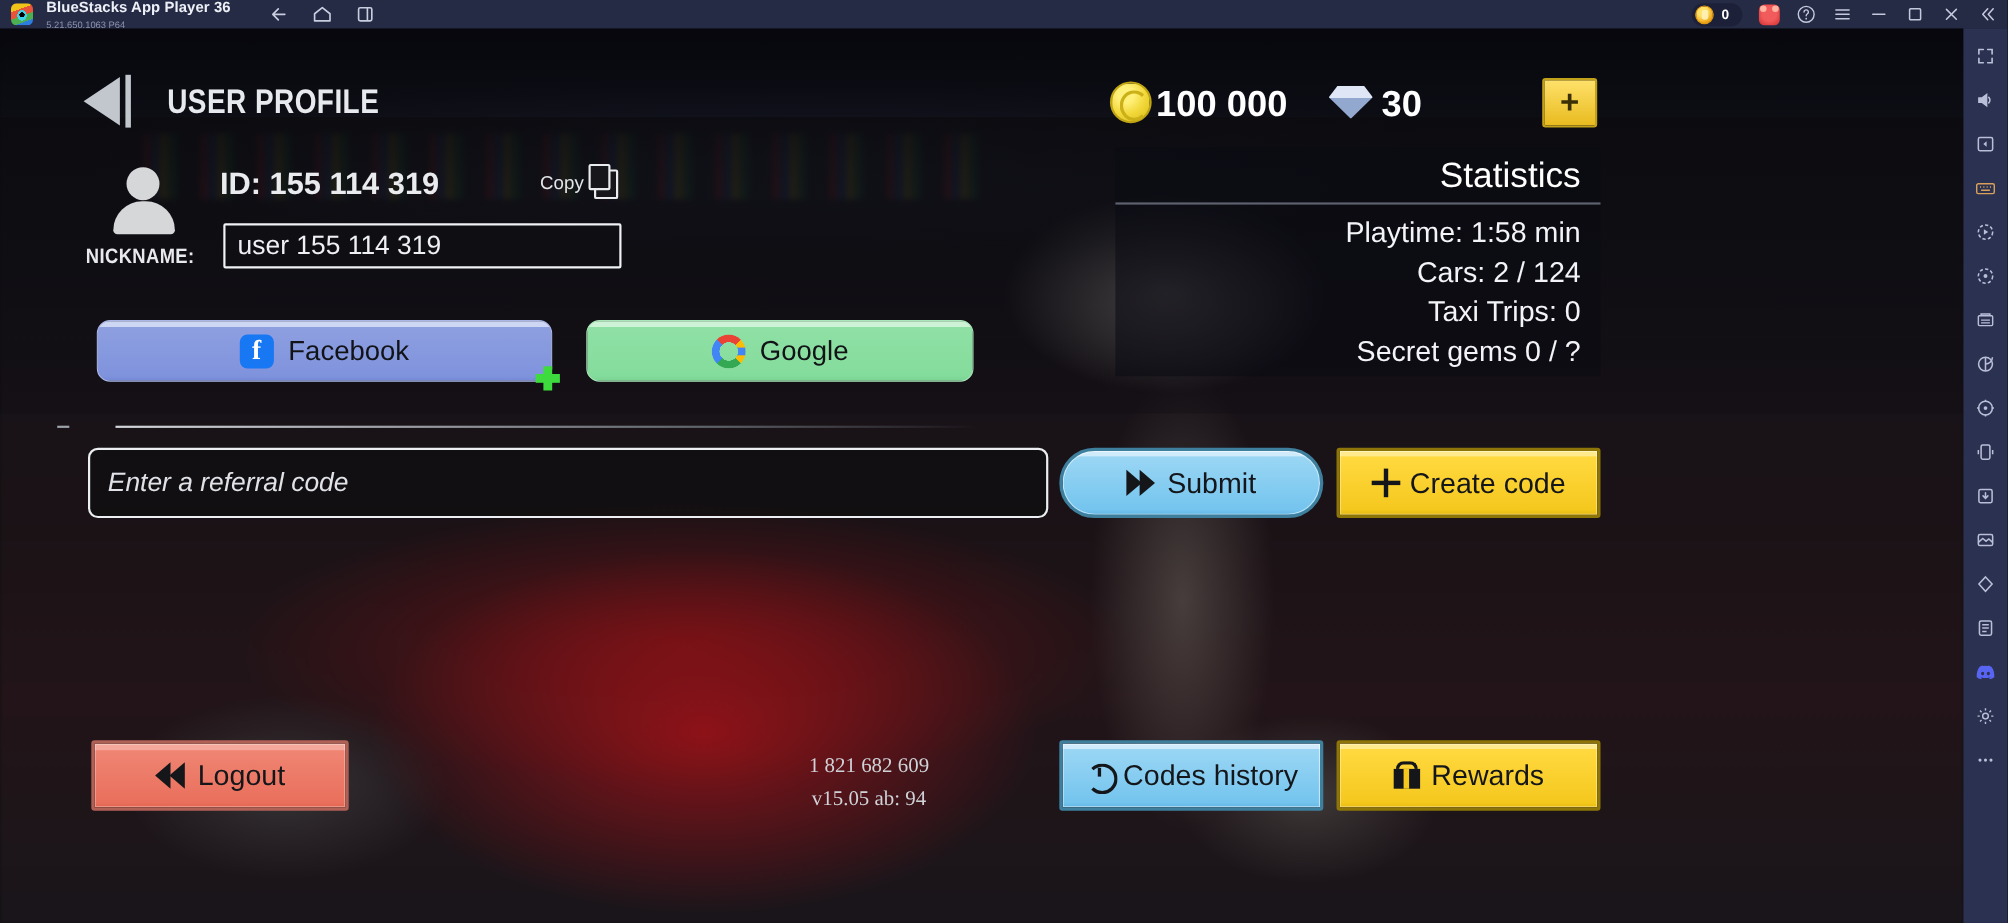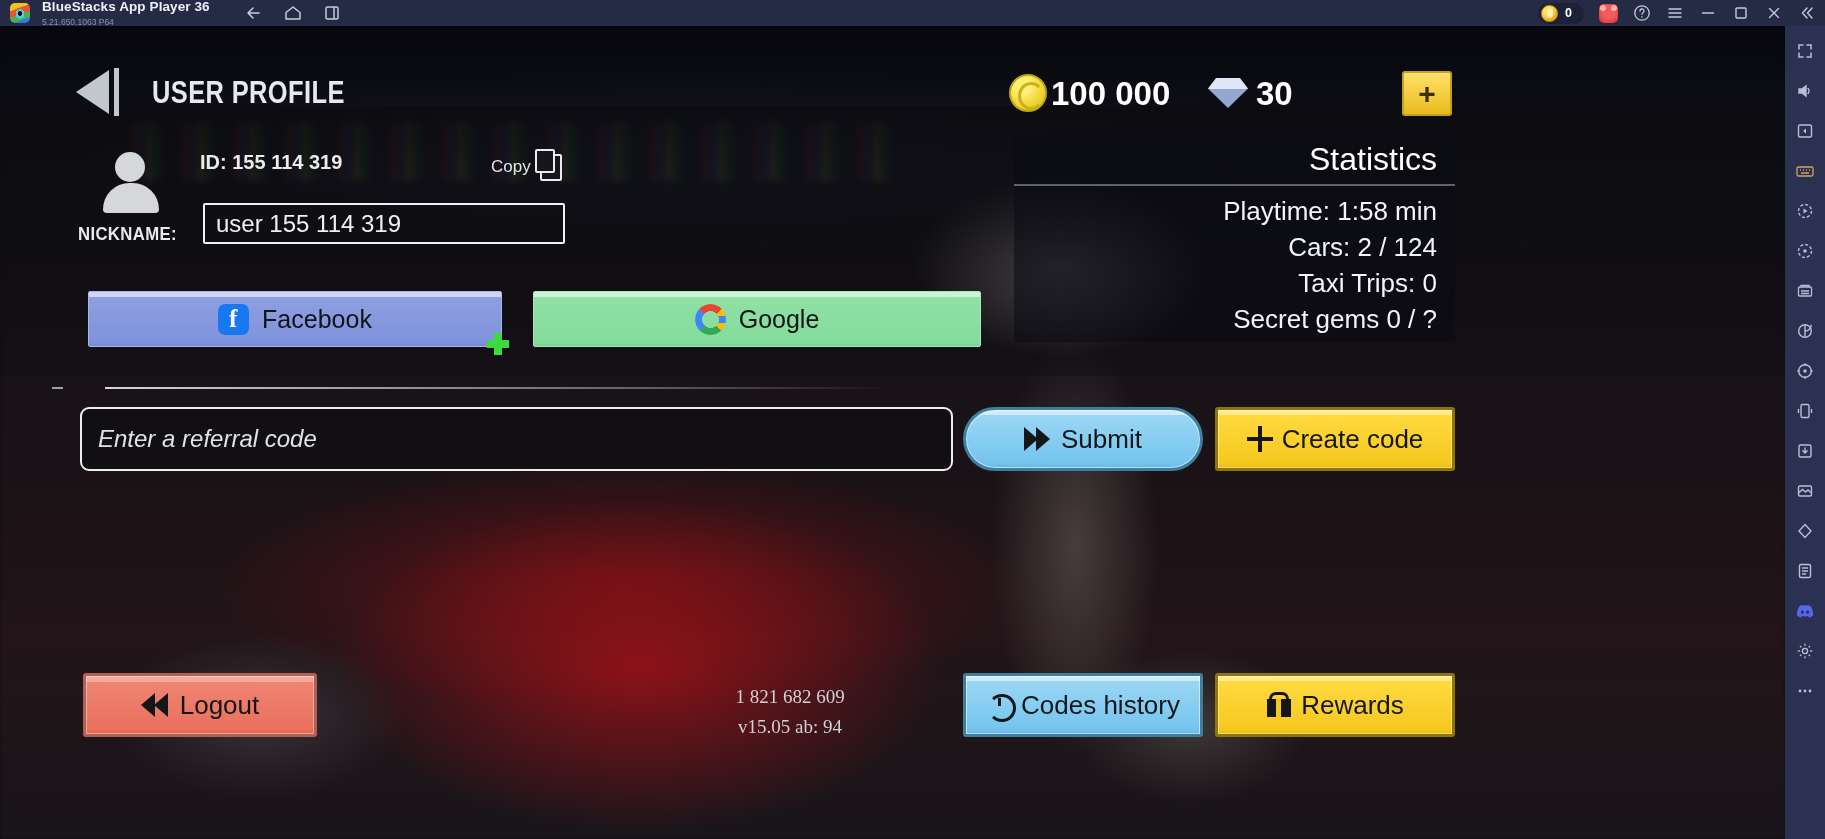--- a/index.html
+++ b/index.html
@@ -163,21 +163,21 @@
     content: ""; position: absolute; left: 2px; top: 31px; width: 56px; height: 30px;
     border-radius: 28px 28px 4px 4px; background: #d5d7d9;
   }
   .nickname-label {
     position: absolute; left: 78px; top: 197px; font-size: 19px; font-weight: bold;
     color: #e7e9ec; letter-spacing: .4px;
     font-family: "Liberation Sans Narrow", "Liberation Sans", sans-serif;
     transform: scaleX(.88); transform-origin: left center;
   }
   .uid {
-    position: absolute; left: 200px; top: 125px; font-size: 20px; font-weight: bold; color: #e9ebee;
+    position: absolute; left: 200px; top: 125px; font-size: 28px; font-weight: bold; color: #e9ebee;
   }
   .copy-label { position: absolute; left: 491px; top: 131px; font-size: 17px; color: #e3e5e9; }
   .copy-ico {
     position: absolute; left: 535px; top: 123px; width: 28px; height: 32px;
   }
   .copy-ico .b {
     position: absolute; left: 5px; top: 5px; width: 22px; height: 27px;
     border: 2.5px solid #e9ebee; background: #17171b; border-radius: 2px;
   }
   .copy-ico .a {
@@ -186,30 +186,30 @@
   }
   .nick-input {
     position: absolute; left: 203px; top: 177px; width: 362px; height: 41px;
     background: rgba(16,16,20,.62); border: 2px solid #f0f2f5; border-radius: 2px;
     color: #eef0f4; font-size: 24px; padding: 0 11px;
     font-family: "Liberation Sans", sans-serif;
   }
 
   
   .soc {
-    position: absolute; height: 56px; border-radius: 2px;
+    position: absolute; height: 56px; border-radius: 12px;
     display: flex; align-items: center; justify-content: center; gap: 13px;
   }
   .soc-fb {
     left: 88px; top: 265px; width: 414px;
     background: linear-gradient(180deg,#cdd6f2 0 9%, #8e9fe0 10%, #7f93dd 92%, #7489d6 100%);
     border: 1px solid #aab6e6;
   }
   .soc-gg {
-    left: 533px; top: 265px; width: 448px;
+    left: 533px; top: 265px; width: 352px;
     background: linear-gradient(180deg,#cdf2d5 0 9%, #8fe0a4 10%, #84dc9c 92%, #78d391 100%);
     border: 1px solid #aae6b9;
   }
   .soc-label { font-size: 25px; color: #111317; }
   .fb-ico {
     width: 31px; height: 31px; border-radius: 7px; background: #1877f2; position: relative; flex: none;
   }
   .fb-ico::after {
     content: "f"; position: absolute; left: 11px; top: 1px; color: #fff;
     font-size: 25px; font-weight: bold; font-family: "Liberation Serif", serif;

